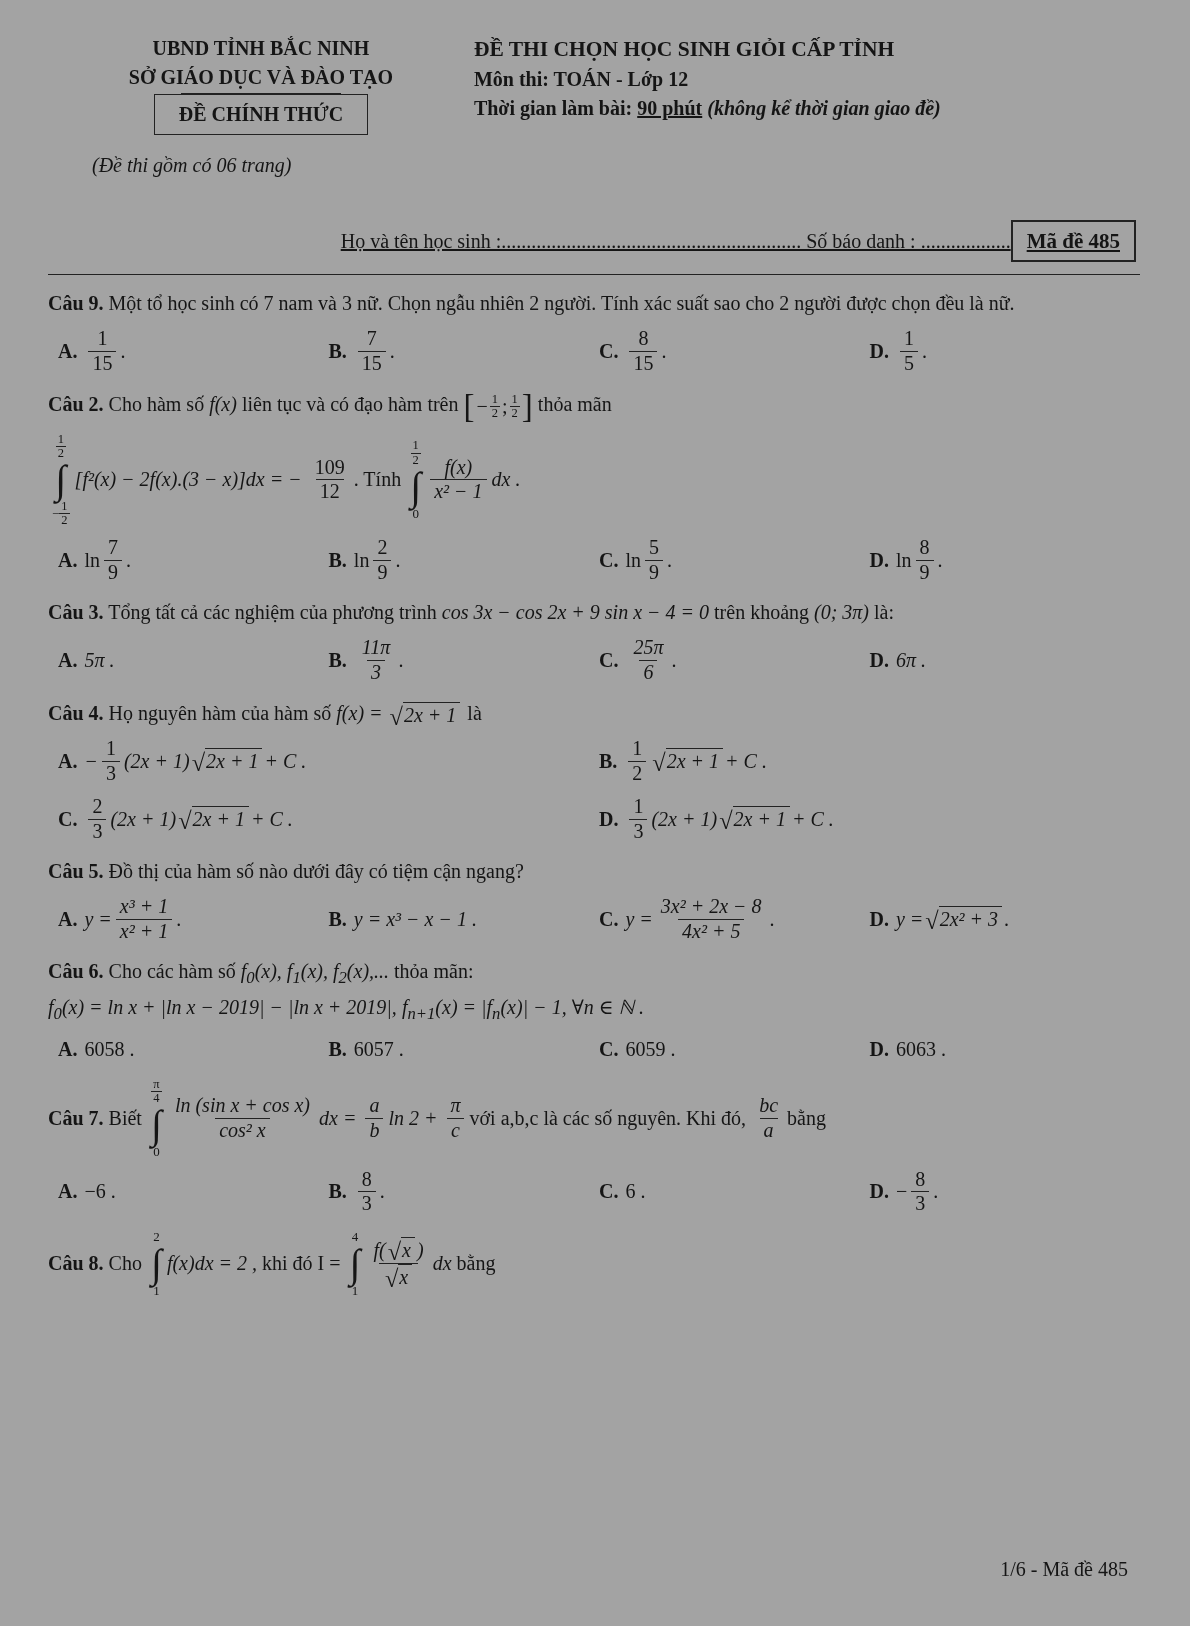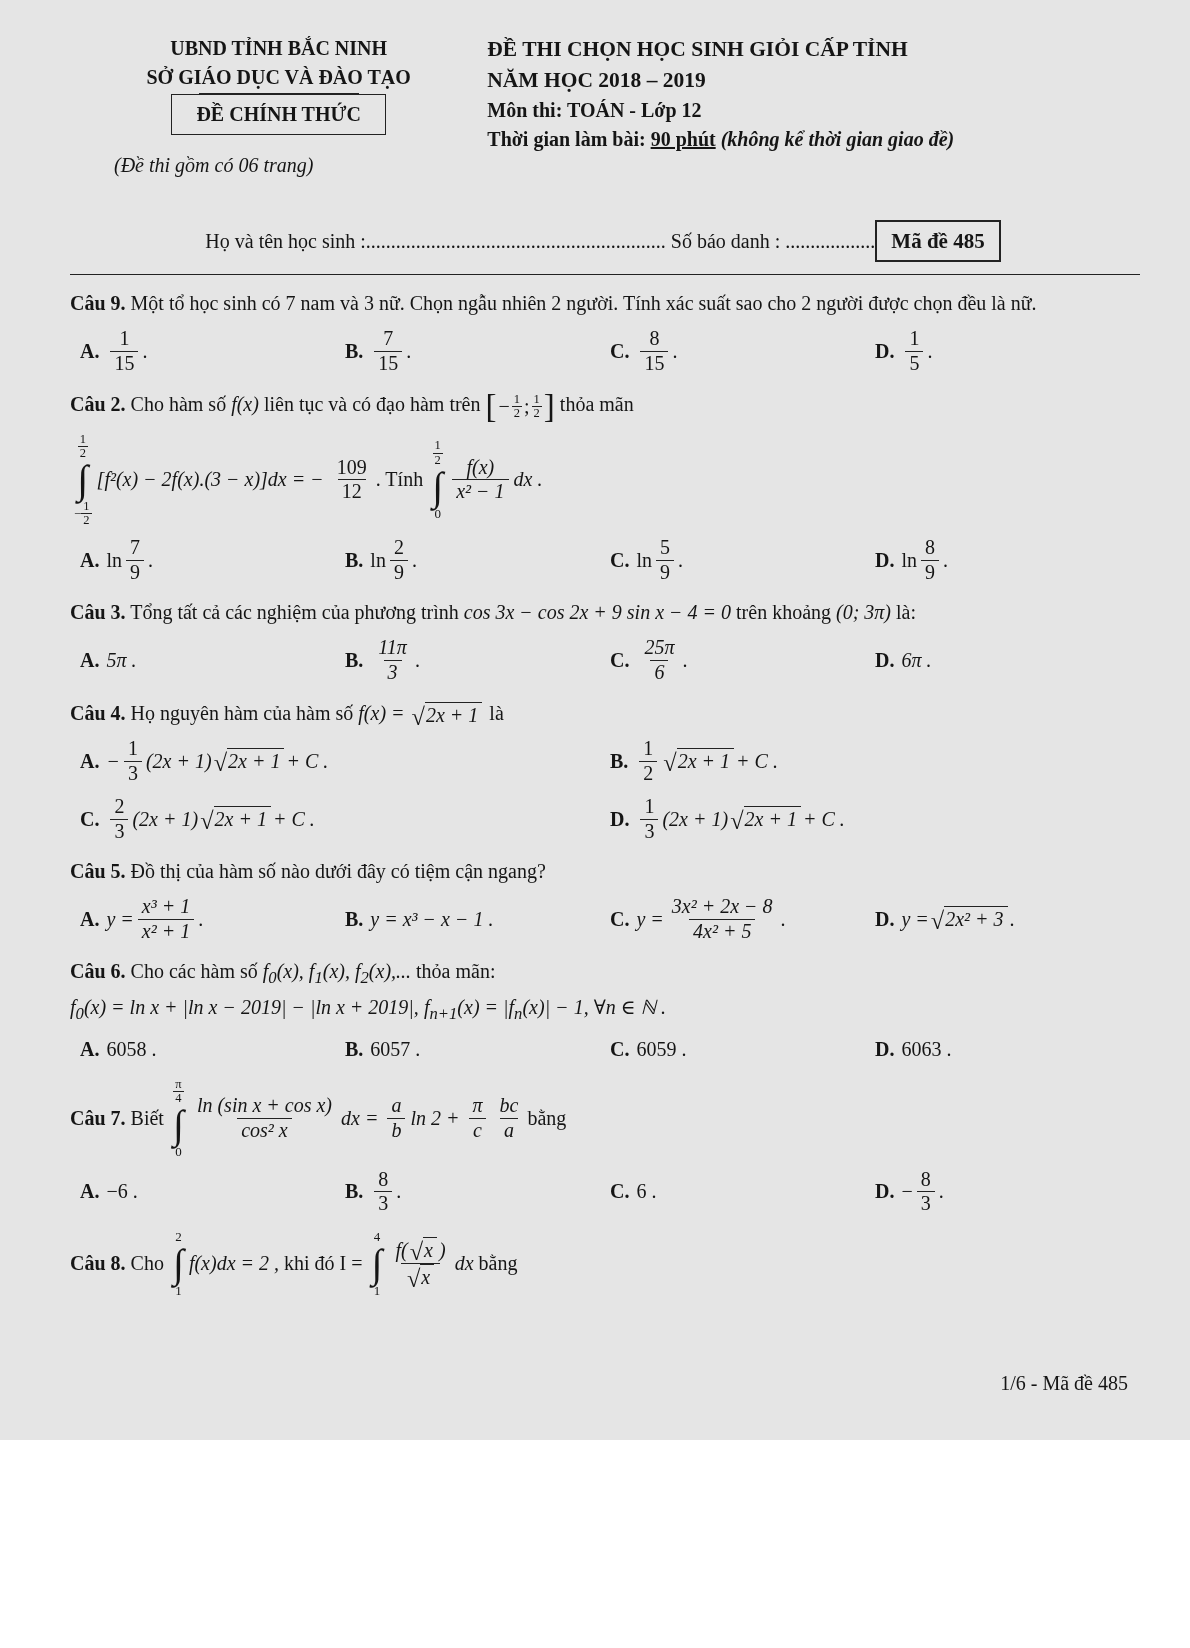--- a/index.html
+++ b/index.html
@@ -1,34 +1,34 @@
 <!DOCTYPE html>
 <html><head>
 <meta charset="utf-8">
 <style>
   * { margin:0; padding:0; box-sizing:border-box; }
   html,body { background:#ffffff; }
   body { width:1190px; height:1648px; font-family:"Liberation Serif","DejaVu Serif",serif; color:#151515; font-size:20px; line-height:1.45; }
-  .page { width:1190px; height:1440px; padding:34px 50px 26px 70px; position:relative; background:#e5e5e5; overflow:hidden; }
+  .page { width:1190px; height:1626px; padding:34px 50px 26px 48px; position:relative; background:#a3a3a3; overflow:hidden; }
   .b { font-weight:bold; }
   .i { font-style:italic; }
   .u { text-decoration:underline; }
   .m { font-style:italic; }
   .up { font-style:normal; }
   p { margin:2px 0; }
 
   .hdr { display:flex; align-items:flex-start; }
   .hdr-left { width:39%; text-align:center; font-size:20px; }
   .hdr-right { width:61%; font-size:20px; }
   .hdr-right .t1 { font-size:21.5px; }
   .hdr-left .ul2 { width:160px; border-bottom:1.4px solid #222; margin:1px auto 0; }
   .offbox { display:inline-block; border:1.7px solid #222; padding:5px 24px; margin-top:0; font-weight:bold; }
   .pages-note { text-align:left; margin:16px 0 16px 44px; font-style:italic; font-size:20px; }
 
-  .student-row { display:flex; align-items:center; justify-content:center; margin-top:24px; padding-right:4px; }
+  .student-row { display:flex; align-items:center; justify-content:flex-end; margin-top:24px; padding-right:4px;text-decoration:underline; }
   .codebox { border:2px solid #222; padding:4px 14px; font-weight:bold; font-size:21px; white-space:nowrap; }
   .rule { border:none; border-top:1.6px solid #222; margin:12px 0 14px; }
 
   .q { margin:14px 0; }
   .olet { font-weight:bold; margin-right:7px; }
   .optrow { display:flex; align-items:center; margin:9px 0 3px; padding-left:10px; }
   .optrow .opt { width:25%; display:flex; align-items:center; white-space:nowrap; }
   .optgrid { display:grid; grid-template-columns:1fr 1fr; row-gap:10px; margin:9px 0 3px; padding-left:10px; }
   .optgrid .opt { display:flex; align-items:center; white-space:nowrap; }
 
@@ -64,21 +64,20 @@
   <header class="hdr">
     <div class="hdr-left">
       <div class="b">UBND TỈNH BẮC NINH</div>
       <div class="b">SỞ GIÁO DỤC VÀ ĐÀO TẠO</div>
       <div class="ul2"></div>
       <div class="offbox"><span>ĐỀ CHÍNH THỨC</span></div>
       <div class="pages-note">(Đề thi gồm có 06 trang)</div>
     </div>
     <div class="hdr-right">
       <div class="b t1">ĐỀ THI CHỌN HỌC SINH GIỎI CẤP TỈNH</div>
-      <div class="b t1">NĂM HỌC 2018 – 2019</div>
       <div class="b">Môn thi:  TOÁN - Lớp 12</div>
       <div class="b"><span>Thời gian làm bài: </span><span class="u">90 phút</span><span class="i"> (không kể thời gian giao đề)</span></div>
     </div>
   </header>
 
   <div class="student-row">
     <span>Họ và tên học sinh :............................................................ Số báo danh : ..................</span>
     <span class="codebox">Mã đề 485</span>
   </div>
   <hr class="rule">
@@ -387,20 +386,21 @@
       <span class="m">dx =</span>
       <span class="frac m">
           <span class="fn">a</span>
           <span class="fd">b</span>
         </span>
       <span class="m">ln 2 +</span>
       <span class="frac m">
           <span class="fn">π</span>
           <span class="fd">c</span>
         </span>
+      <span>với a,b,c là các số nguyên. Khi đó,</span>
       <span class="frac m">
           <span class="fn">bc</span>
           <span class="fd">a</span>
         </span>
       <span>bằng</span>
     </div>
     <div class="optrow">
       <div class="opt">
           <b class="olet">A.</b>
           <span>−6 .</span>

